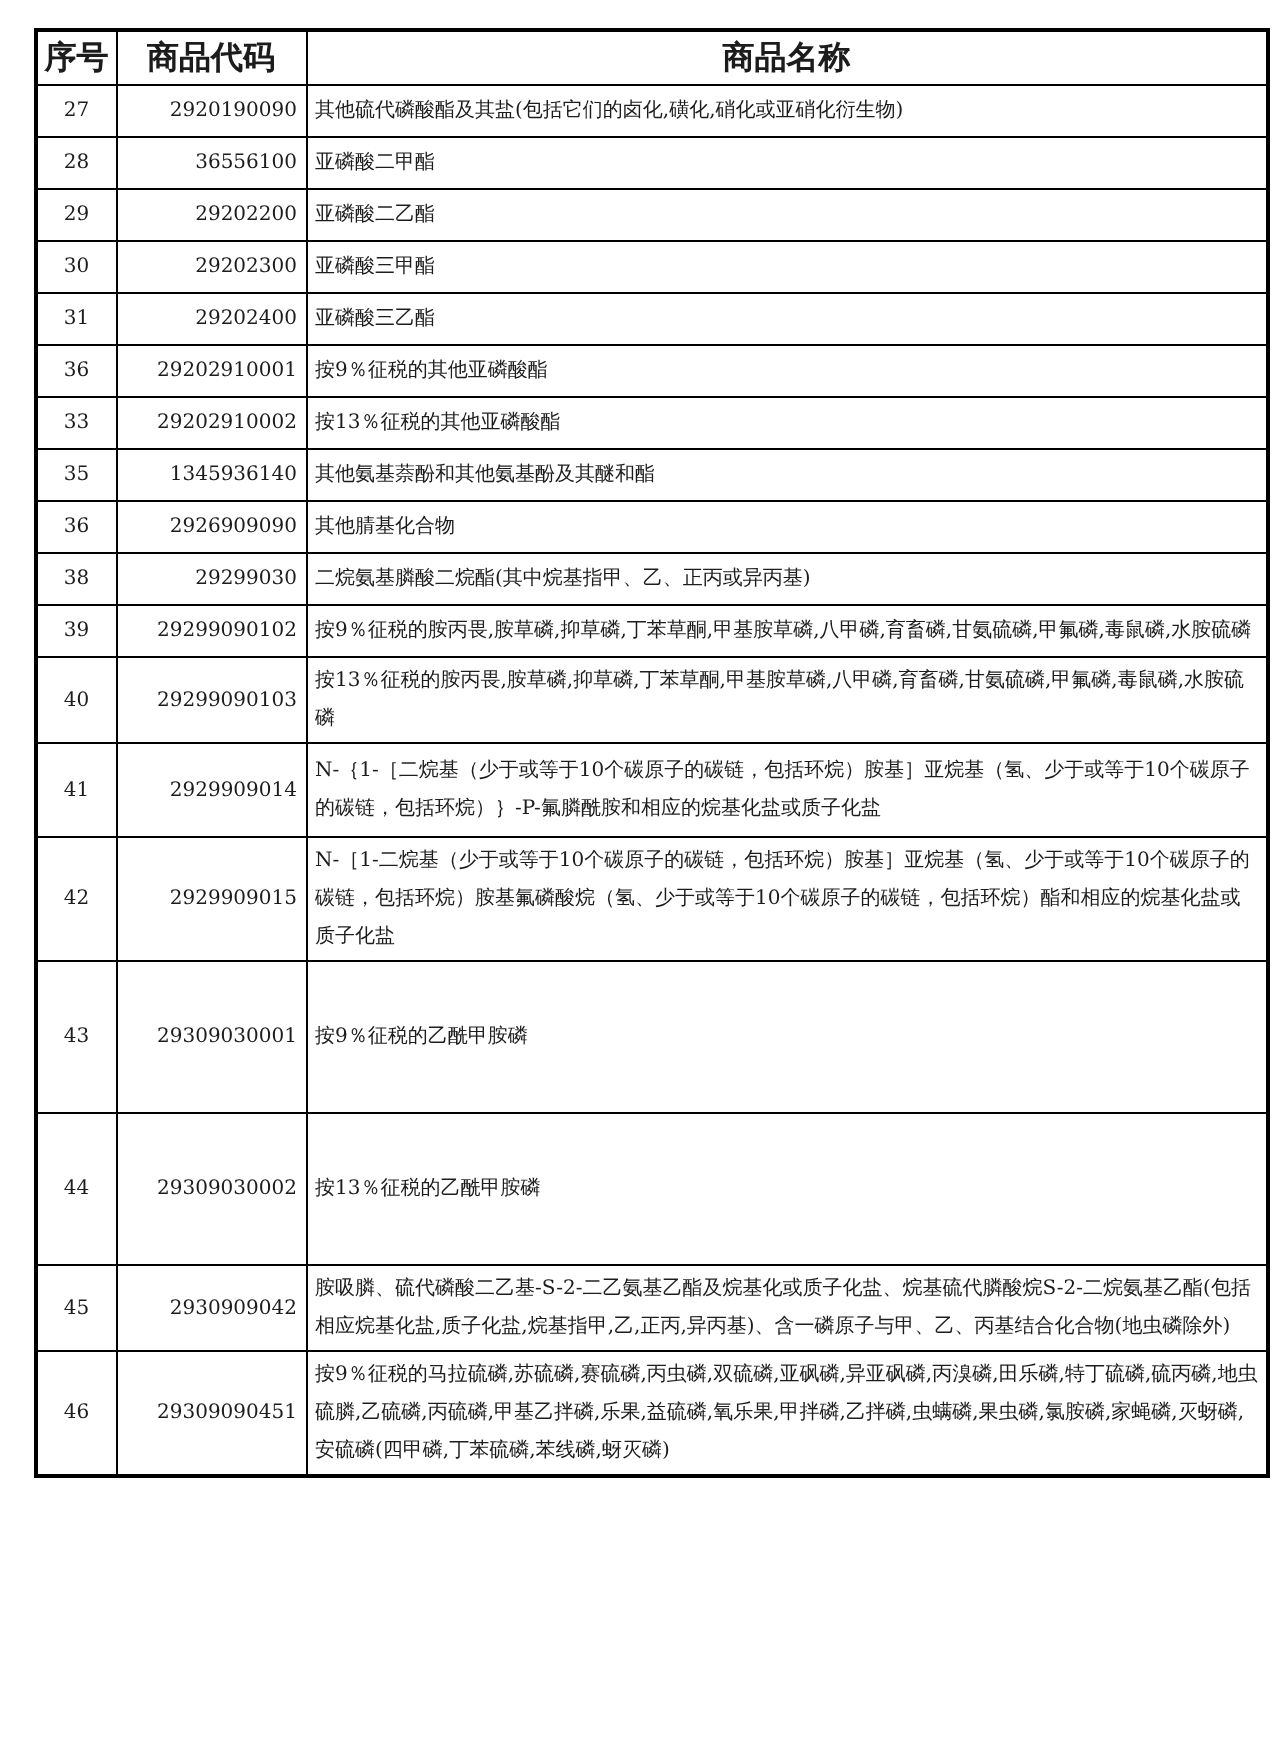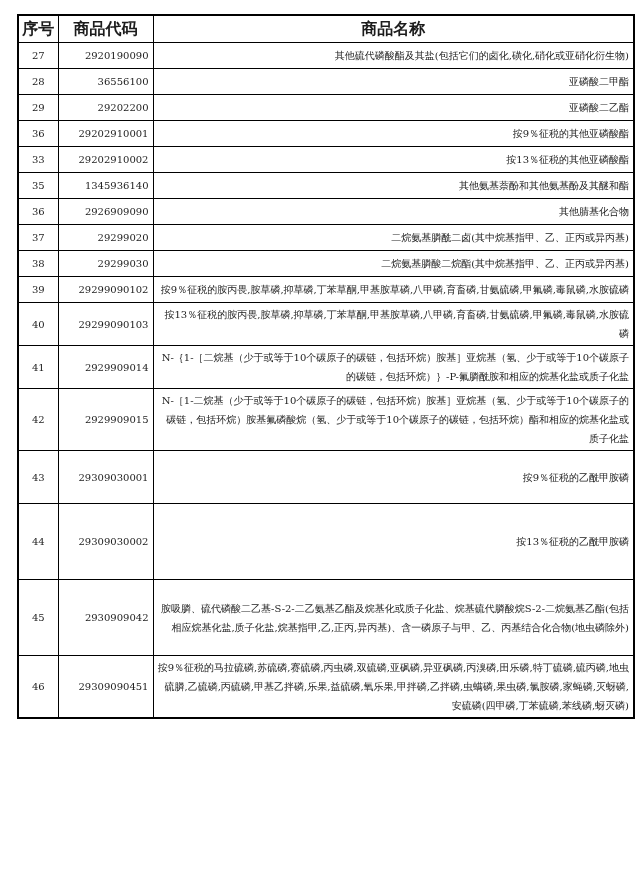--- a/index.html
+++ b/index.html
@@ -42,21 +42,21 @@
     font-size: 10px;
     line-height: 19px;
     padding: 2px 4px;
     word-break: break-all;
   }
   col.c-no   { width: 40px; }
   col.c-code { width: 95px; }
   col.c-name { width: 481px; }
   td.col-no   { text-align: center; }
   td.col-code { text-align: right; padding-left: 3px; }
-  td.col-name { text-align: right; margin-left: 25px; }
+  td.col-name { text-align: left; margin-left: 25px; }
   
   tbody tr            { height: 26px; }
   tbody tr:nth-child(13) { height: 47px; }
   tbody tr:nth-child(14) { height: 53px; }
   tbody tr:nth-child(15) { height: 76px; }
   tbody tr:nth-child(16) { height: 76px; }
   tbody tr:nth-child(19) { height: 100px; }
   tbody tr:nth-child(20) { height: 105px; }
 </style>
 </head>
@@ -86,43 +86,48 @@
     <td class="col-no">28</td>
     <td class="col-code">36556100</td>
     <td class="col-name">亚磷酸二甲酯</td>
   </tr>
         <tr>
     <td class="col-no">29</td>
     <td class="col-code">29202200</td>
     <td class="col-name">亚磷酸二乙酯</td>
   </tr>
         <tr>
+    <td class="col-no">30</td>
+    <td class="col-code">29202300</td>
+    <td class="col-name">亚磷酸三甲酯</td>
+  </tr>
+        <tr>
+    <td class="col-no">31</td>
+    <td class="col-code">29202400</td>
+    <td class="col-name">亚磷酸三乙酯</td>
+  </tr>
+        <tr>
     <td class="col-no">36</td>
     <td class="col-code">29202910001</td>
     <td class="col-name">按9％征税的其他亚磷酸酯</td>
   </tr>
         <tr>
     <td class="col-no">33</td>
     <td class="col-code">29202910002</td>
     <td class="col-name">按13％征税的其他亚磷酸酯</td>
   </tr>
         <tr>
     <td class="col-no">35</td>
     <td class="col-code">1345936140</td>
     <td class="col-name">其他氨基萘酚和其他氨基酚及其醚和酯</td>
   </tr>
         <tr>
     <td class="col-no">36</td>
     <td class="col-code">2926909090</td>
     <td class="col-name">其他腈基化合物</td>
-  </tr>
-        <tr>
-    <td class="col-no">37</td>
-    <td class="col-code">29299020</td>
-    <td class="col-name">二烷氨基膦酰二卤(其中烷基指甲、乙、正丙或异丙基)</td>
   </tr>
         <tr>
     <td class="col-no">38</td>
     <td class="col-code">29299030</td>
     <td class="col-name">二烷氨基膦酸二烷酯(其中烷基指甲、乙、正丙或异丙基)</td>
   </tr>
         <tr>
     <td class="col-no">39</td>
     <td class="col-code">29299090102</td>
     <td class="col-name">按9％征税的胺丙畏,胺草磷,抑草磷,丁苯草酮,甲基胺草磷,八甲磷,育畜磷,甘氨硫磷,甲氟磷,毒鼠磷,水胺硫磷</td>

